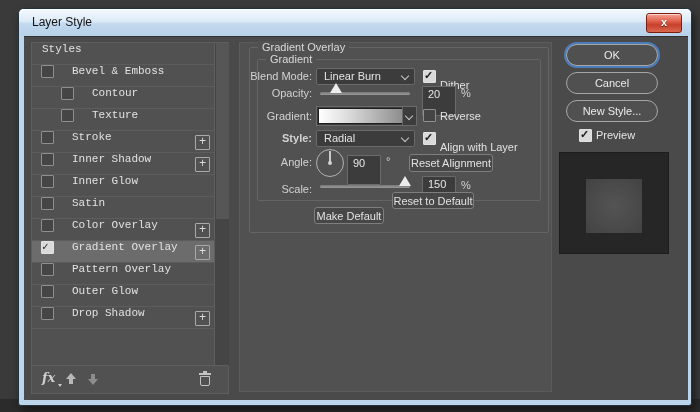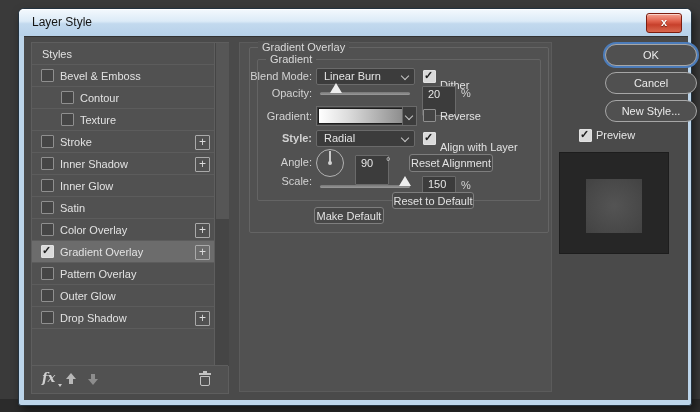--- a/index.html
+++ b/index.html
@@ -41,25 +41,25 @@
     border-width:1px 0 0 0;
   }
   
   .sidebar{
     position:absolute;left:7px;top:5px;width:198px;height:352px;
     background:#515151;border:1px solid #5e5e5e;box-sizing:border-box;
   }
   .sidebar-list{position:absolute;left:0;top:0;width:182px;}
   .srow{
     position:relative;height:21px;border-bottom:1px solid #5c5c5c;
-    display:flex;align-items:center;padding-left:9px;cursor:pointer;
+    display:flex;align-items:flex-start;padding-left:9px;cursor:pointer;font-family:Liberation Mono, monospace;
   }
   .srow.selected{background:#6c6c6c;}
   .srow.indent{padding-left:29px;}
-  .srow-label{font-size:11px;color:#e2e2e2;margin-left:6px;white-space:nowrap;}
+  .srow-label{font-size:11px;color:#e2e2e2;margin-left:18px;white-space:nowrap;}
   .srow.plain .srow-label{margin-left:1px;}
   .checkbox{
     width:11px;height:11px;background:#454545;border:1px solid #8f8f8f;
     display:inline-block;position:relative;flex:0 0 auto;border-radius:1px;
   }
   .checkbox.checked{background:#dadada;border-color:#e2e2e2;}
   .checkbox.checked::after{
     content:"\2713";position:absolute;left:0px;top:-2px;
     color:#1e1e1e;font-size:11px;font-weight:bold;
   }
@@ -157,21 +157,21 @@
   .dial .needle{position:absolute;left:12px;top:1px;width:2px;height:12px;background:#cacaca;}
   .dial .hub{position:absolute;left:11px;top:11px;width:4px;height:4px;background:#d2d2d2;border-radius:50%;}
   .btn-dark{
     position:absolute;background:#474747;border:1px solid #7e7e7e;border-radius:3px;
     color:#e2e2e2;font-size:11px;text-align:center;cursor:pointer;box-sizing:border-box;
   }
   
   .pill{
     position:absolute;left:542px;width:92px;height:22px;border-radius:11px;
     background:#505050;border:1px solid #a6a6a6;color:#ebebeb;font-size:11px;
-    text-align:center;line-height:20px;box-sizing:border-box;cursor:pointer;margin-left:39px;
+    text-align:center;line-height:20px;box-sizing:border-box;cursor:pointer;
   }
   .pill.focus{box-shadow:0 0 0 2px #4c7cba;}
   .preview-cb{position:absolute;left:555px;top:92px;}
   .preview-label{position:absolute;left:572px;top:92px;font-size:11px;color:#e6e6e6;}
   .preview-swatch{
     position:absolute;left:535px;top:115px;width:110px;height:102px;
     background:#262626;border:1px solid #1d1d1d;box-sizing:border-box;
   }
   .preview-inner{
     position:absolute;left:26px;top:26px;width:56px;height:54px;
@@ -304,25 +304,25 @@
         <span class="chev"></span>
       </div>
       <span class="checkbox checked" style="left:183px;top:89px;"></span>
       <span class="cb-label" style="left:200px;top:89px;">Align with Layer</span>
 
       <span class="pane-label" style="top:113px;">Angle:</span>
       <div class="dial">
         <span class="needle"></span>
         <span class="hub"></span>
       </div>
-      <div class="valbox" style="left:115px;top:112px;">90</div>
+      <div class="valbox" style="left:107px;top:112px;">90</div>
       <span class="unit" style="left:146px;top:112px;">°</span>
       <div class="btn-dark" style="left:169px;top:111px;width:84px;height:18px;line-height:17px;">Reset Alignment</div>
 
-      <span class="pane-label" style="top:132px;">Scale:</span>
+      <span class="pane-label" style="top:140px;">Scale:</span>
       <div class="slider" style="left:80px;top:142px;width:90px;">
         <span class="thumb" style="left: 94%;"></span>
       </div>
       <div class="valbox" style="left:182px;top:133px;">150</div>
       <span class="unit" style="left:221px;top:136px;">%</span>
 
       <div class="btn-dark" style="left:74px;top:164px;width:70px;height:17px;line-height:16px;">Make Default</div>
       <div class="btn-dark" style="left:152px;top:149px;width:82px;height:17px;line-height:16px;">Reset to Default</div>
     </div>
 

